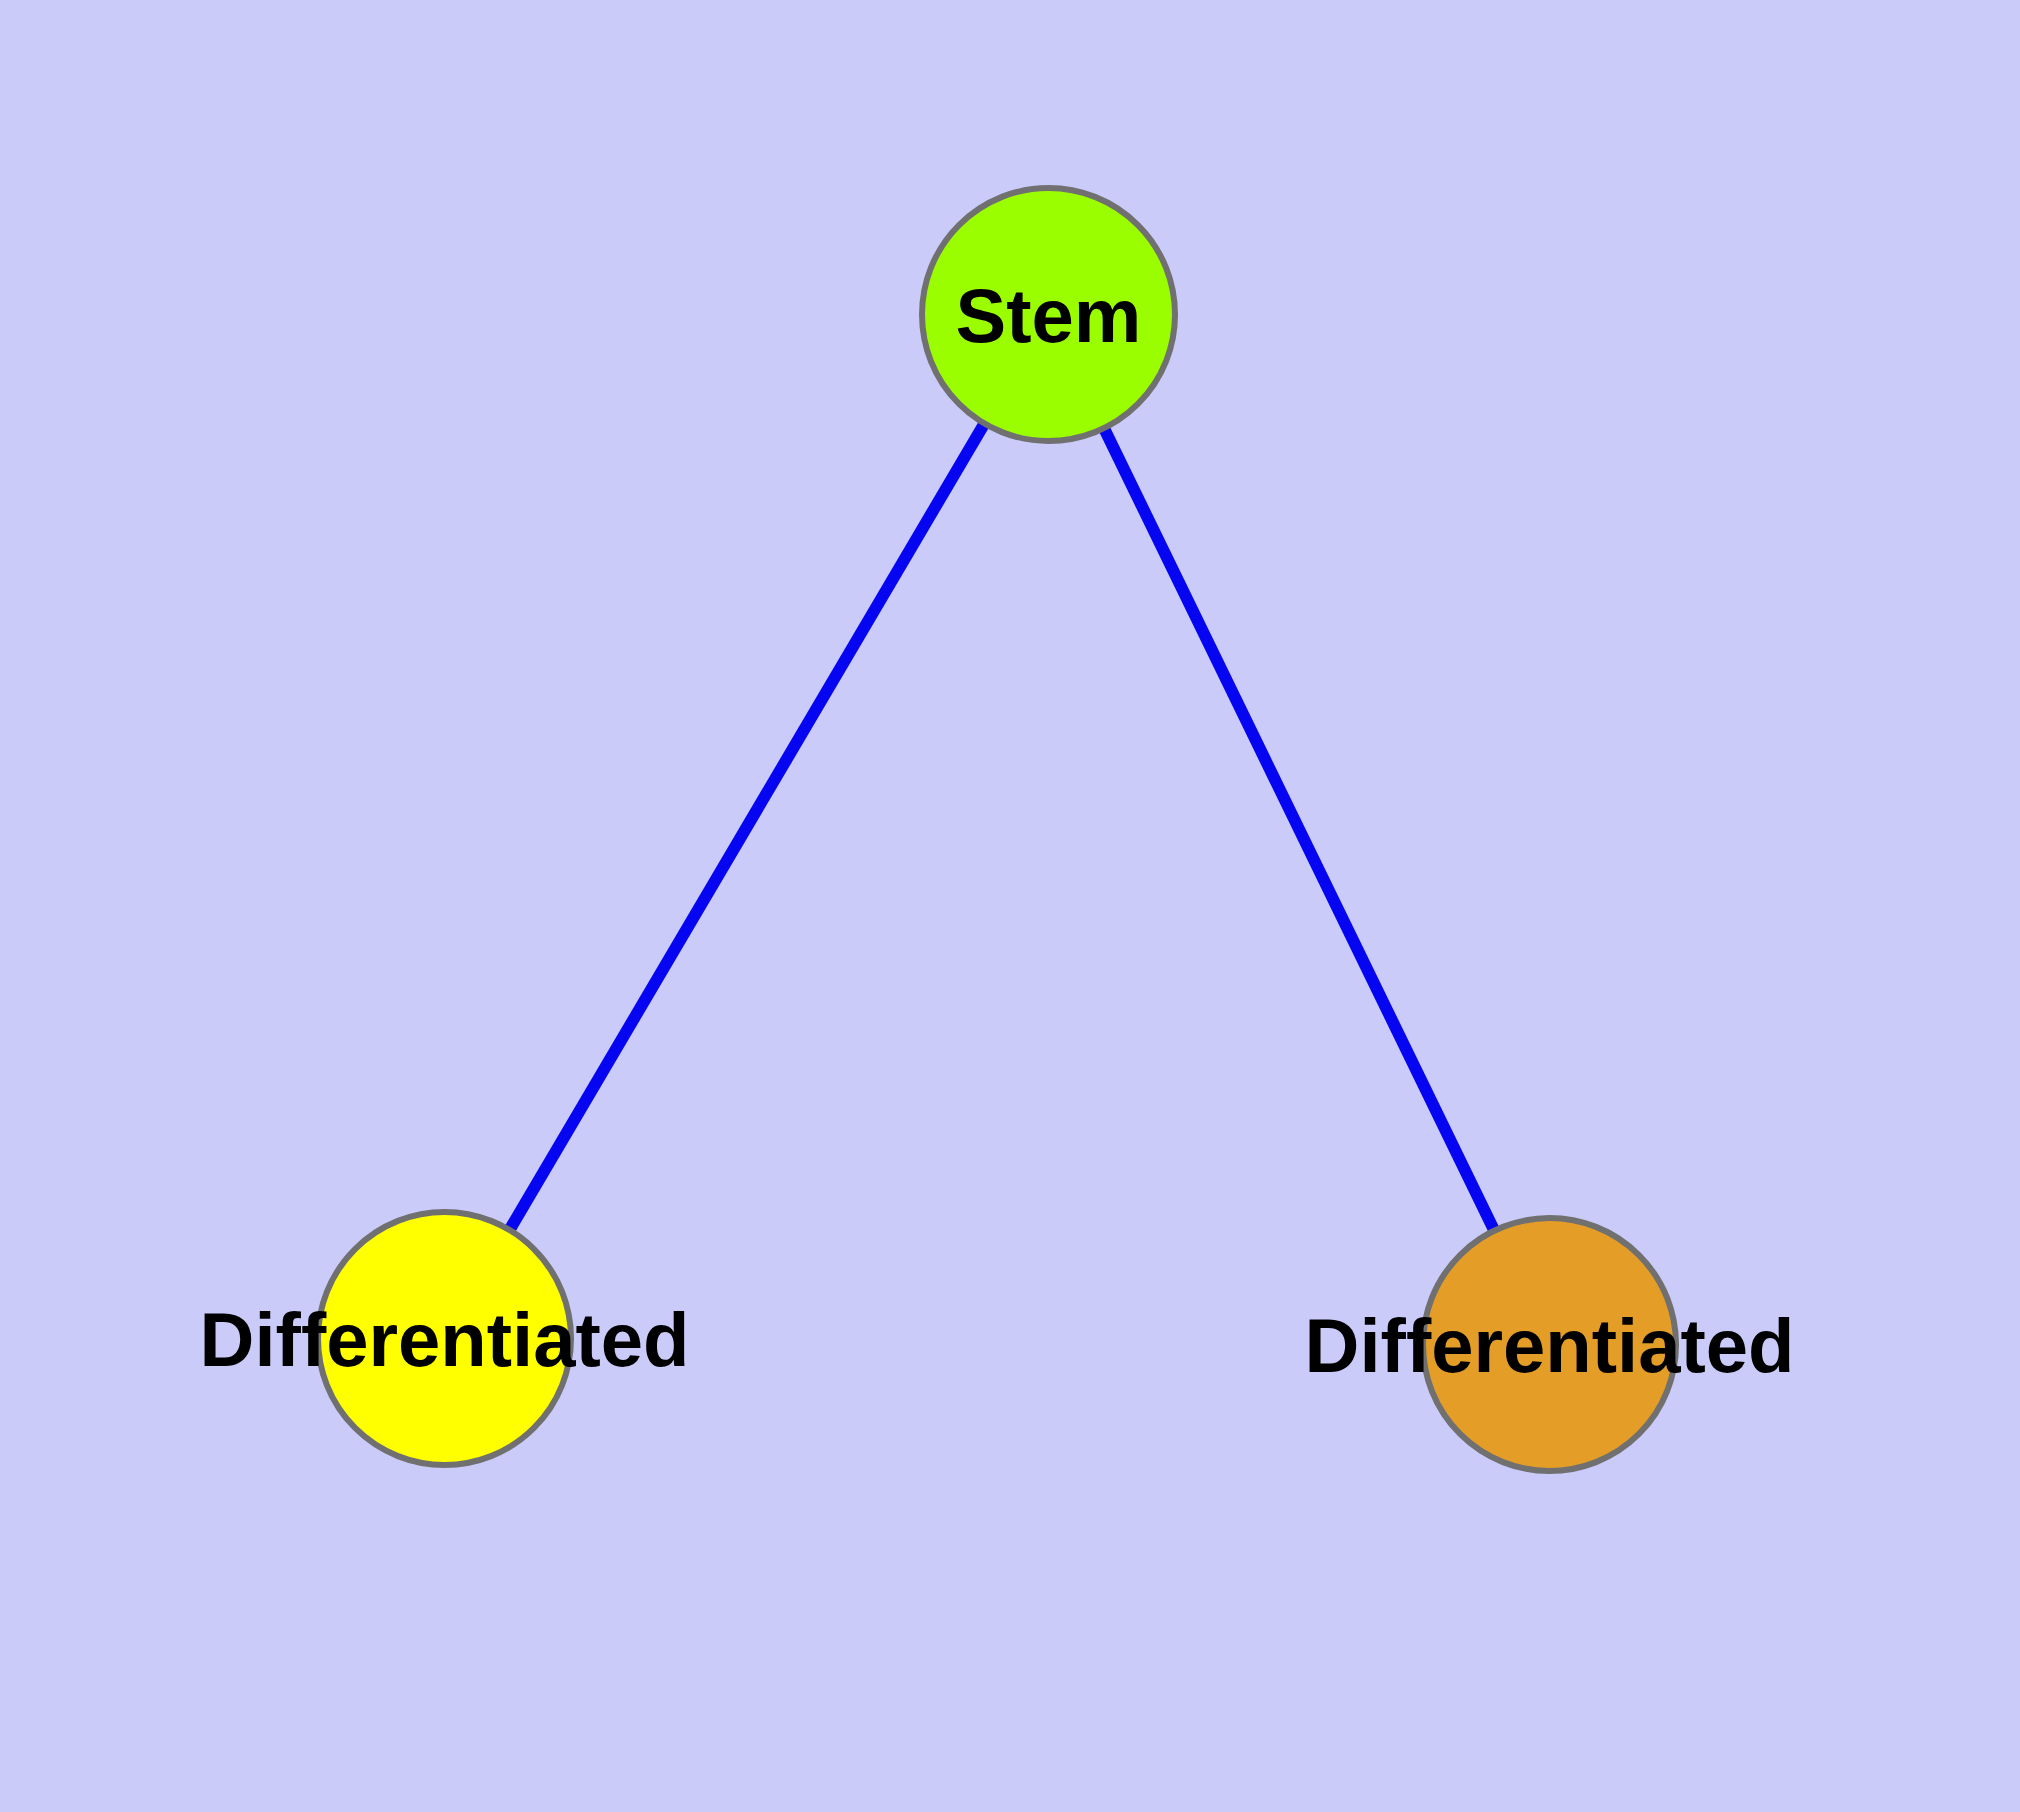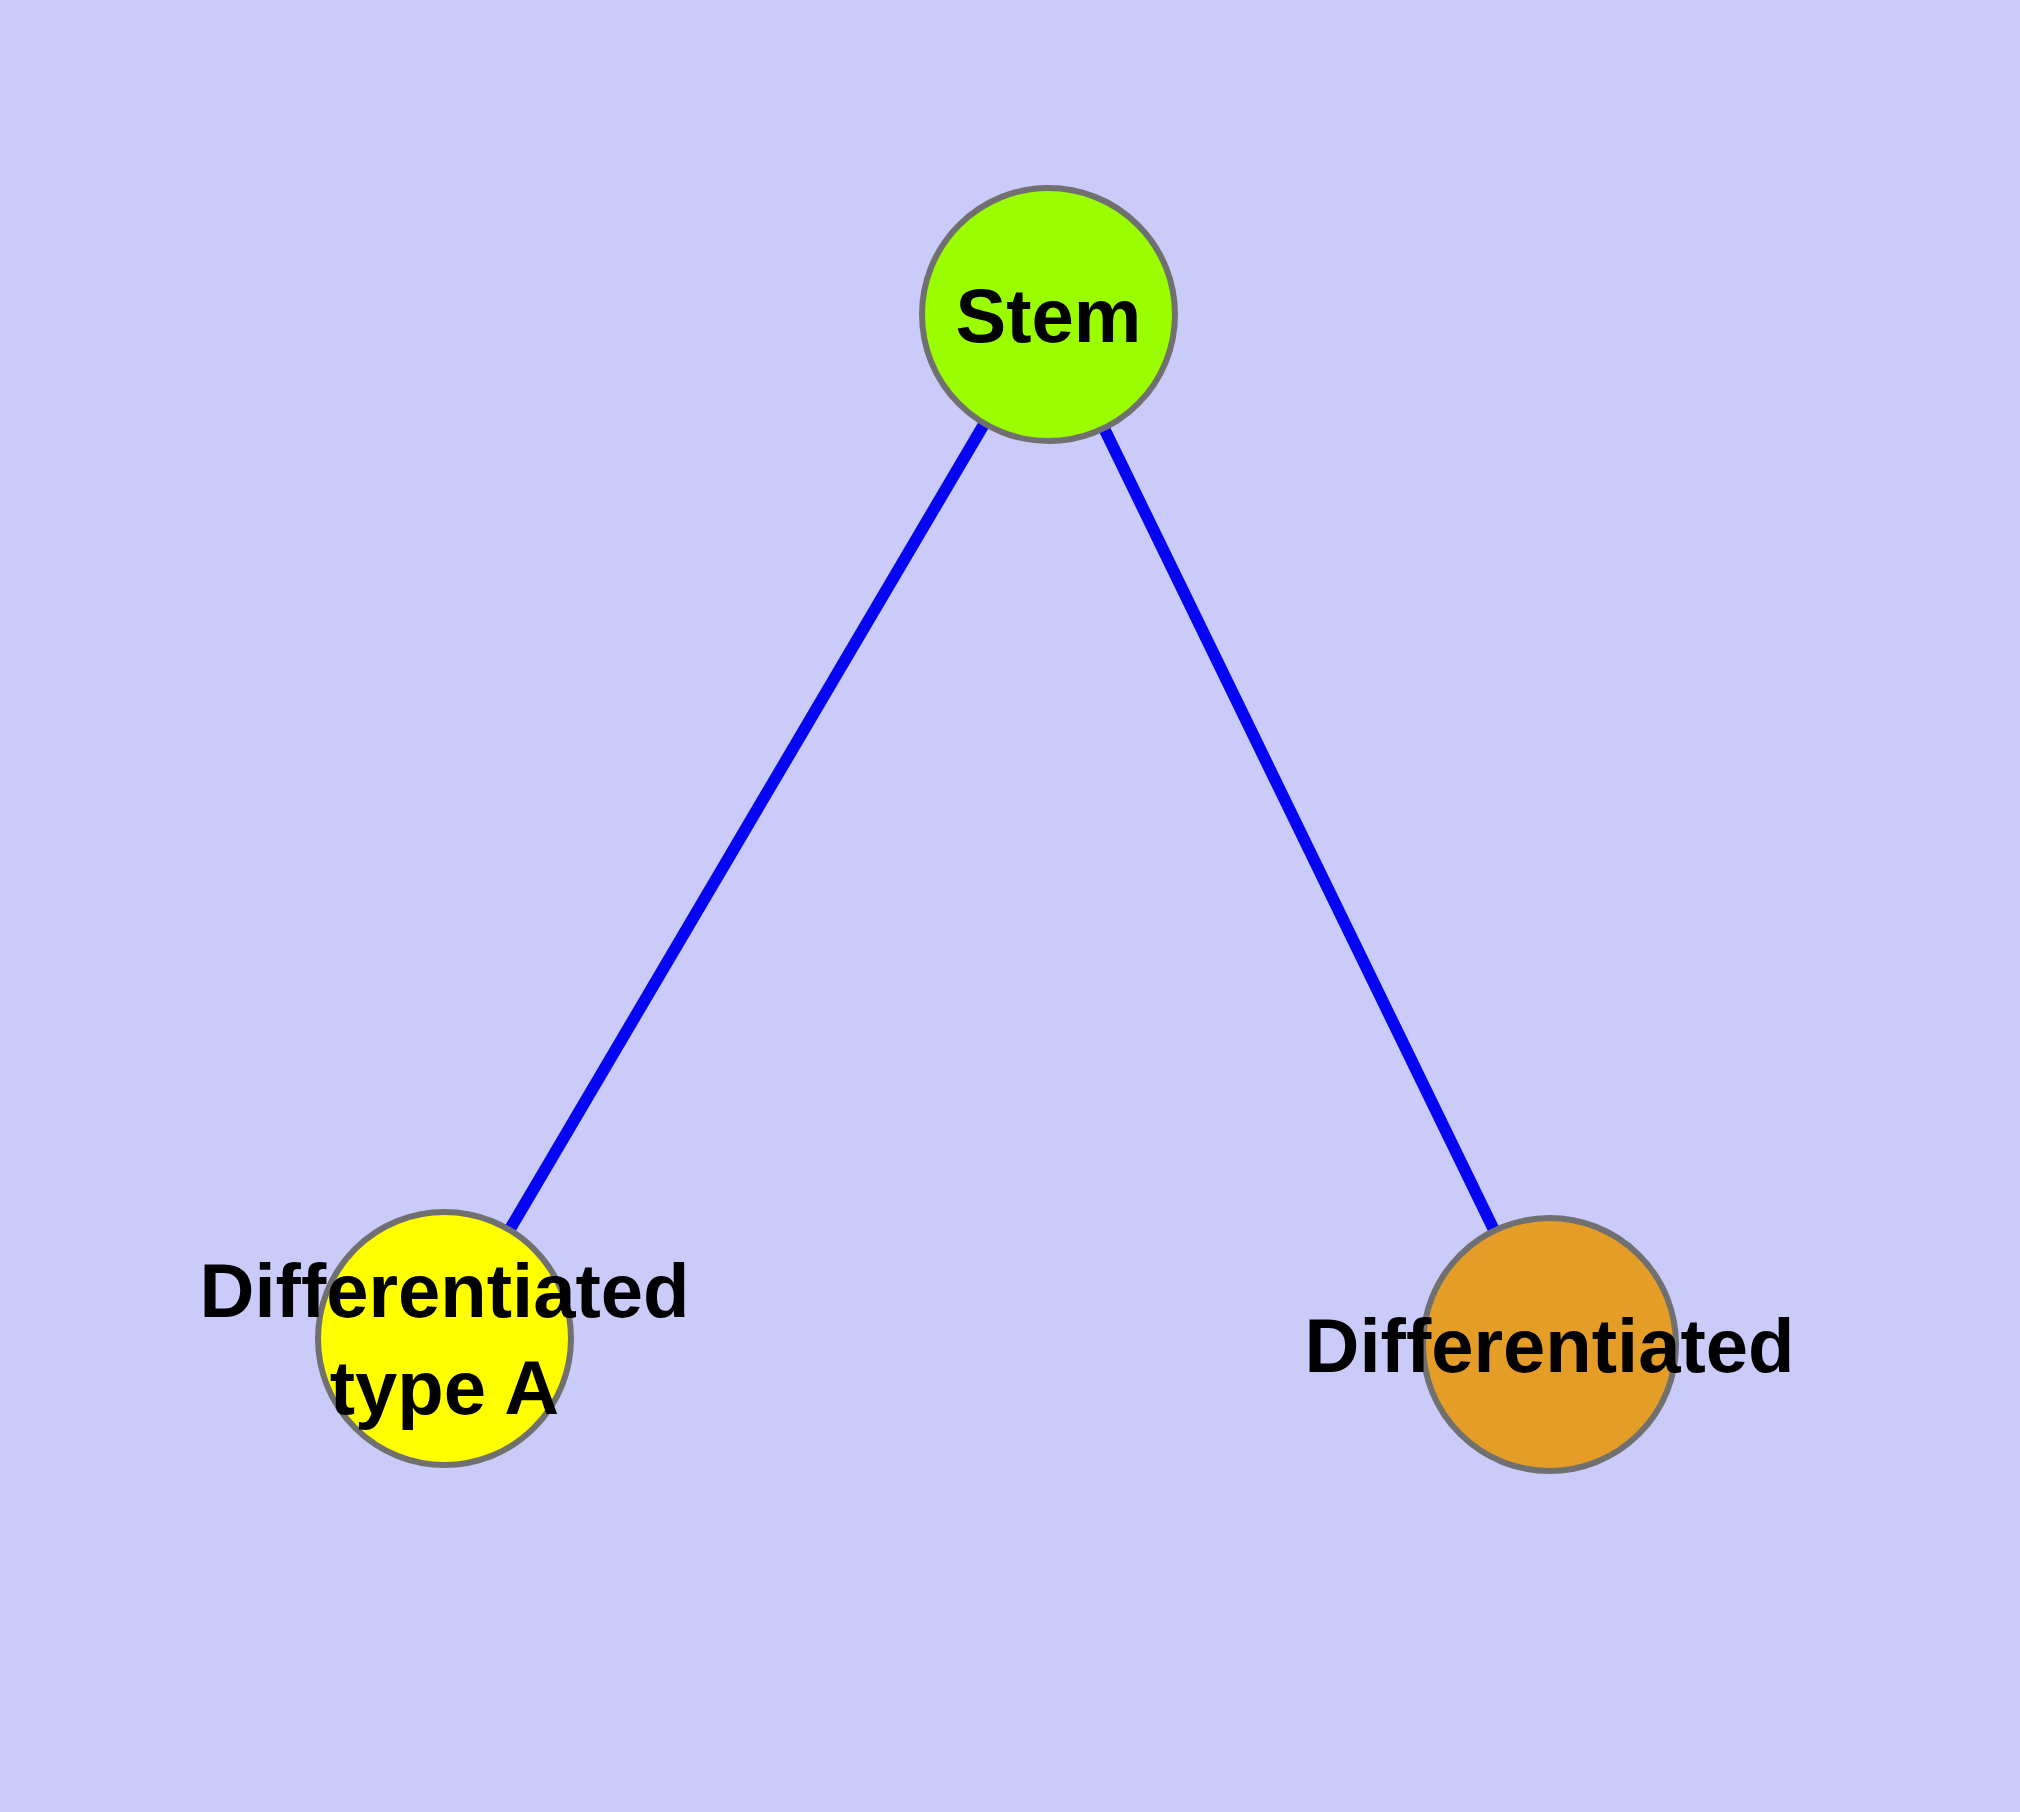--- a/index.html
+++ b/index.html
@@ -68,21 +68,20 @@
 
   <div class="node node-stem" style="background: rgb(154, 254, 0); border-color: rgb(112, 112, 112);">
     <div class="node-label" style="color: rgb(0, 0, 0);">
       <span>Stem</span>
     </div>
   </div>
 
   <div class="node node-type-a" style="background: rgb(255, 255, 0); border-color: rgb(112, 112, 112);">
     <div class="node-label" style="color: rgb(0, 0, 0);">
       <span>Differentiated</span>
-      <span>type A</span>
     </div>
   </div>
 
   <div class="node node-type-b" style="background: rgb(228, 157, 38); border-color: rgb(112, 112, 112);">
     <div class="node-label" style="color: rgb(0, 0, 0);">
       <span>Differentiated</span>
     </div>
   </div>
 
 </div>

